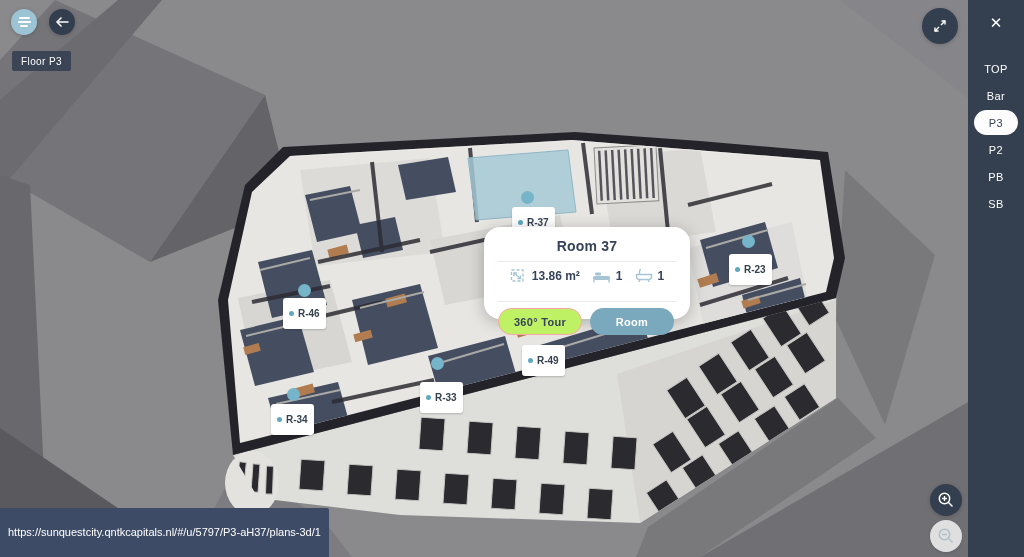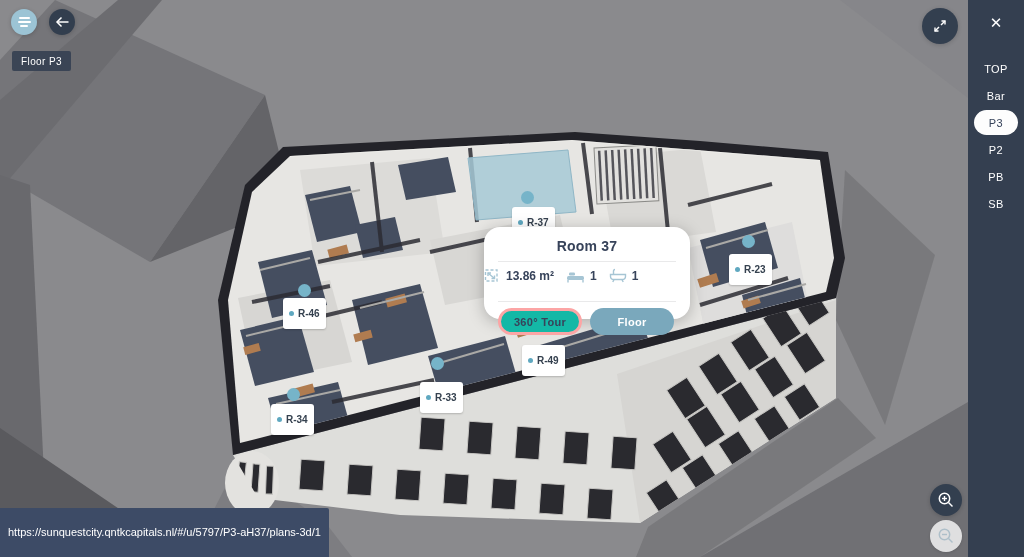--- a/index.html
+++ b/index.html
@@ -45,25 +45,25 @@
     padding:8px 6px;font-size:10px;font-weight:bold;color:#35414f;z-index:3;cursor:pointer;box-shadow:0 1px 2px rgba(0,0,0,.2);}
   .room-label .ldot{width:5px;height:5px;border-radius:50%;background:#5fa8c0;flex:0 0 auto;}
 
   
   .room-card{position:absolute;left:436px;top:227px;width:206px;height:92px;background:#fff;border-radius:16px;
     box-shadow:0 3px 16px rgba(0,0,0,.25);z-index:5;margin-left:48px;}
   .room-card .title{position:absolute;top:11px;left:0;width:100%;text-align:center;
     font-size:14px;font-weight:bold;color:#37435a;letter-spacing:.2px;}
   .room-card .divider{position:absolute;left:14px;right:14px;height:1px;background:#e9e9ea;}
   .d1{top:34px}.d2{top:74px}
-  .stats{position:absolute;top:41px;left:0;width:100%;display:flex;align-items:center;gap:12px;}
+  .stats{position:absolute;top:41px;left:0;width:100%;display:flex;align-items:center;justify-content:center;gap:12px;}
   .stat{display:flex;align-items:center;gap:5px;font-size:12px;font-weight:bold;color:#37435a;}
   .btn{position:absolute;top:81px;height:27px;border-radius:14px;display:flex;align-items:center;justify-content:center;
     font-size:11px;font-weight:bold;letter-spacing:.3px;cursor:pointer;box-sizing:border-box;}
-  .tour-btn{left:14px;width:84px;background:#14b8a6;border:3px solid #fca5a5;color:#37435a;}
+  .tour-btn{left:14px;width:84px;background:#bef264;border:1px solid #fca5a5;color:#37435a;}
   .enter-btn{left:106px;width:84px;background:#7aa8bc;color:#fff;}
 
   
   .url-bar{position:absolute;left:0;bottom:0;height:17px;background:#3d4b66;color:#fff;
     font-size:11px;line-height:17px;padding:16px 8px;z-index:11;border-top-right-radius:2px;white-space:nowrap;}
 </style>
 </head>
 <body>
 
 <svg class="scene" viewBox="0 0 1024 557">
@@ -277,21 +277,21 @@
         <path d="M1.5 6.5 H16.5 V8.5 Q16.5 11.5 13 11.5 H5 Q1.5 11.5 1.5 8.5 Z" fill="none" stroke="#a6c5d4" stroke-width="1.4"></path>
         <path d="M4.5 6.5 V3 Q4.5 1.5 6 1.5" fill="none" stroke="#a6c5d4" stroke-width="1.4"></path>
         <line x1="5" y1="11.5" x2="3.8" y2="14" stroke="#a6c5d4" stroke-width="1.4"></line>
         <line x1="13" y1="11.5" x2="14.2" y2="14" stroke="#a6c5d4" stroke-width="1.4"></line>
       </svg>
       <span>1</span>
     </div>
   </div>
   <div class="divider d2"></div>
   <div class="btn tour-btn">360° Tour</div>
-  <div class="btn enter-btn">Floor</div>
+  <div class="btn enter-btn">Room</div>
 </div>
 
 <div class="circle-btn menu-btn">
   <i></i>
     <i></i>
     <i></i>
 </div>
 <div class="circle-btn back-btn">
   <svg width="15" height="12" viewBox="0 0 15 12">
     <line x1="2" y1="6" x2="13.5" y2="6" stroke="#fff" stroke-width="1.5"></line>

